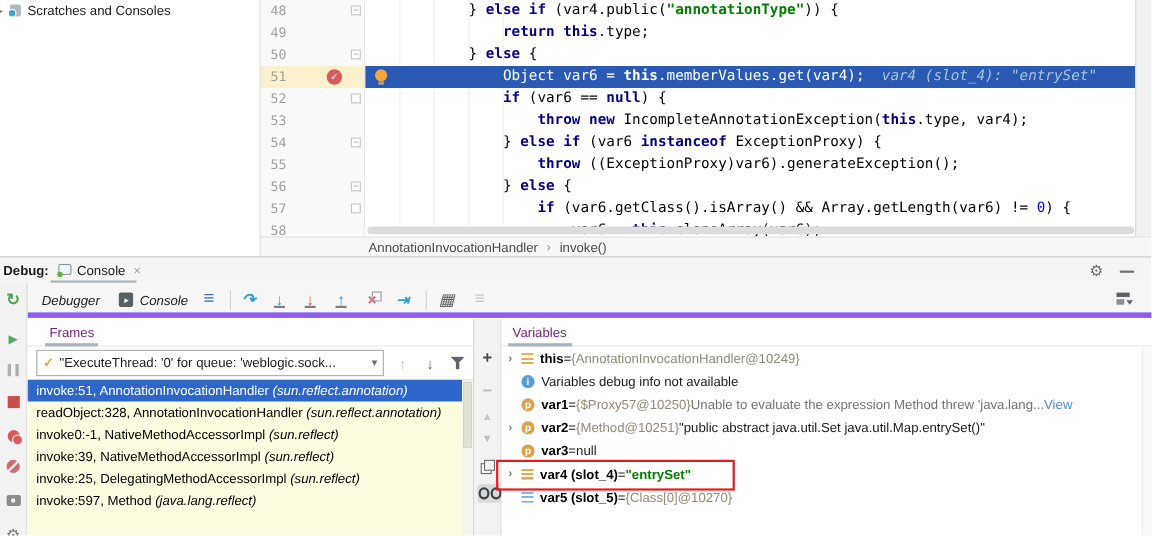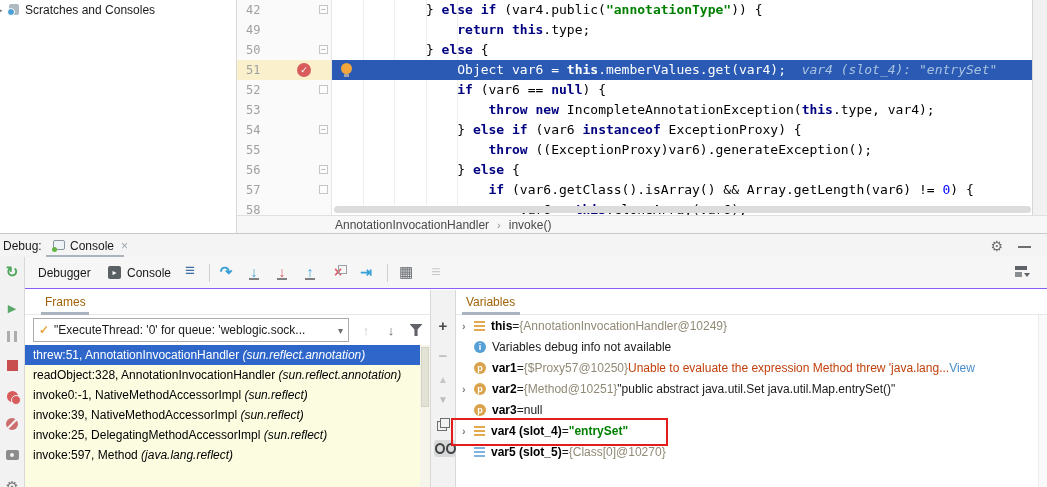--- a/index.html
+++ b/index.html
@@ -34,32 +34,32 @@
   .bulb-icon::after { content:""; position:absolute; left:3px; top:11px; width:5px; height:3px; background:#9fa4a8; }
   #h-scrollbar { position:absolute; left:334px; top:206px; width:697px; height:7px; background:#dcdcdc; border-radius:4px; }
   #editor-right-strip { position:absolute; left:1032px; top:0; width:15px; height:215px; background:#f1f1f1; border-left:1px solid #d5d5d5; }
 
   
   #breadcrumbs { position:absolute; left:237px; top:215px; width:810px; height:18px; background:#f7f7f7; border-top:1px solid #e0e0e0; display:flex; align-items:center; padding-left:98px; color:#4a4a4a; }
   .crumb-sep { color:#8c8c8c; margin:0 8px; font-size:11px; }
 
   
   #debug-header { position:absolute; left:0; top:233px; width:1047px; height:24px; background:#f4f4f4; border-top:1px solid #c9c9c9; }
-  #debug-label { position:absolute; left:3px; top:5px; }
+  #debug-label { position:absolute; left:3px; top:5px;font-weight:bold; }
   #debug-tab { position:absolute; left:52px; top:3px; height:18px; display:flex; align-items:center; }
   .run-tab-icon { position:relative; width:13px; height:12px; margin-right:5px; }
   .run-tab-icon .win { position:absolute; left:1px; top:0; width:12px; height:10px; border:1px solid #8a949c; background:#eef3f7; border-radius:2px; }
   .run-tab-icon .dot { position:absolute; left:0; bottom:0; width:5px; height:5px; border-radius:50%; background:#62b543; }
   #debug-tab .close { color:#9aa5ad; margin-left:7px; font-size:12px; }
   #debug-tab-underline { position:absolute; left:46px; top:21px; width:78px; height:3px; background:#a9b4be; }
   #header-gear { position:absolute; right:44px; top:4px; font-size:14px; color:#6f6f6f; }
   #header-min { position:absolute; right:16px; top:12px; width:13px; height:2px; background:#6f6f6f; }
 
   
-  #toolbar { position:absolute; left:25px; top:257px; width:1022px; height:32px; background:#f6f6f6; border-bottom:1px solid #8b5cf6; }
+  #toolbar { position:absolute; left:25px; top:257px; width:1022px; height:32px; background:#f6f6f6; border-bottom:5px solid #8b5cf6;font-style:italic; }
   .tb-tab { position:absolute; top:0; height:31px; display:flex; align-items:center; }
   #tab-debugger { left:13px; }
   #tab-console { left:83px; }
   .console-icon { width:13px; height:13px; background:#5a6164; border-radius:2px; color:#fff; font-size:8px; line-height:13px; text-align:center; margin-right:6px; }
   #hamburger { position:absolute; left:160px; top:4px; font-size:17px; font-weight:bold; color:#3d6fa6; }
   .tb-sep { position:absolute; top:7px; width:1px; height:18px; background:#d0d0d0; }
   #strip-step { position:absolute; left:192px; top:6px; display:flex; gap:10px; }
   #strip-extra { position:absolute; left:372px; top:6px; display:flex; gap:12px; }
   #layout-icon { position:absolute; right:18px; top:9px; width:14px; height:12px; }
   #layout-icon .a { position:absolute; left:0; top:0; width:12px; height:4px; background:#5f6368; }
@@ -100,21 +100,21 @@
 
   
   #strip-left { position:absolute; left:0; top:257px; width:25px; height:230px; background:#f2f2f2; border-right:1px solid #d8d8d8; }
   #strip-left .ticon { position:absolute; left:3px; }
   #strip-watch { position:absolute; left:430px; top:290px; width:26px; height:197px; background:#f2f2f2; border-left:1px solid #d8d8d8; border-right:1px solid #d8d8d8; }
   #strip-watch .ticon { position:absolute; left:3px; }
 
   
   #frames-pane { position:absolute; left:25px; top:290px; width:405px; height:197px; background:#fff; }
   .pane-header { position:relative; height:25px; border-bottom:1px solid #e8e8e8; }
-  .pane-tab-label { position:absolute; left:20px; top:5px; color:#a16207; }
+  .pane-tab-label { position:absolute; left:20px; top:5px; color:#701a75; }
   .pane-tab-underline { position:absolute; left:16px; top:22px; height:3px; background:#a9b4be; }
   #thread-row { position:relative; height:30px; }
   #thread-combo { position:absolute; left:8px; top:3px; width:316px; height:24px; background:#fff; border:1px solid #ababab; display:flex; align-items:center; padding:0 5px; }
   #thread-combo .check { color:#e8a33d; font-weight:bold; margin-right:5px; }
   #thread-combo .combo-text { white-space:nowrap; overflow:hidden; flex:1; }
   #thread-combo .chev { color:#6e6e6e; font-size:10px; margin-left:4px; }
   #frames-actions { position:absolute; left:332px; top:6px; display:flex; gap:7px; }
   #frames-list { position:absolute; left:0; top:55px; width:405px; height:142px; background:#fcfce1; overflow:hidden; }
   .frame-row { height:20px; line-height:20px; padding-left:8px; white-space:nowrap; overflow:hidden; color:#000; }
   .frame-row.sel { background:#2e66ca; color:#fff; }
@@ -133,21 +133,21 @@
   .icon-fields { width:11px; height:10px; background:repeating-linear-gradient(to bottom,#e3a94f 0 2px,transparent 2px 4px); }
   .icon-array { width:11px; height:10px; background:repeating-linear-gradient(to bottom,#7fb3e0 0 2px,transparent 2px 4px); }
   .icon-param, .icon-info { width:12px; height:12px; border-radius:50%; color:#fff; font-size:9px; font-weight:bold; line-height:12px; text-align:center; }
   .icon-param { background:#d9a24b; }
   .icon-info { background:#57a0d5; }
   .vname { font-weight:bold; color:#000; }
   .veq { color:#1a1a1a; }
   .vref { color:#918a76; }
   .vdark { color:#1a1a1a; }
   .vgreen { color:#008000; font-weight:bold; }
-  .verr { color:#c2410c; }
+  .verr { color:#737373; }
   .vlink { color:#4a8dc8; }
   .vmsg { color:#1a1a1a; }
   #vars-scroll { position:absolute; right:0; top:25px; width:9px; height:172px; background:#fafafa; border-left:1px solid #ededed; }
 
   
   #annotation-box { position:absolute; left:451px; top:418px; width:217px; height:28px; border:2px solid #e31b1b; z-index:9; pointer-events:none; }
 </style>
 </head>
 <body>
 
@@ -159,21 +159,21 @@
       <span class="scratches-icon">
           <span class="file"></span>
           <span class="clock"></span>
         </span>
       <span>Scratches and Consoles</span>
     </div>
   </div>
 
   <div id="gutter">
       <div class="gutter-row" style="top: 0px;">
-        <span class="ln">42</span>
+        <span class="ln">48</span>
         <span class="fold-marker">−</span>
       </div>
       <div class="gutter-row" style="top: 20px;">
         <span class="ln">49</span>
       </div>
       <div class="gutter-row" style="top: 40px;">
         <span class="ln">50</span>
         <span class="fold-marker">−</span>
       </div>
       <div class="gutter-row exec" style="top: 60px;">
@@ -301,21 +301,21 @@
         <span class="combo-text">"ExecuteThread: '0' for queue: 'weblogic.sock...</span>
         <span class="chev">▾</span>
       </div>
       <div id="frames-actions">
           <span class="ticon up-arrow-icon">↑</span>
           <span class="ticon down-arrow-icon">↓</span>
           <span class="ticon filter-icon"></span>
         </div>
     </div>
     <div id="frames-list">
-        <div class="frame-row sel"><span class="frame-text">threw:51, AnnotationInvocationHandler </span><span class="frame-pkg">(sun.reflect.annotation)</span></div>
+        <div class="frame-row sel"><span class="frame-text">invoke:51, AnnotationInvocationHandler </span><span class="frame-pkg">(sun.reflect.annotation)</span></div>
         <div class="frame-row"><span class="frame-text">readObject:328, AnnotationInvocationHandler </span><span class="frame-pkg">(sun.reflect.annotation)</span></div>
         <div class="frame-row"><span class="frame-text">invoke0:-1, NativeMethodAccessorImpl </span><span class="frame-pkg">(sun.reflect)</span></div>
         <div class="frame-row"><span class="frame-text">invoke:39, NativeMethodAccessorImpl </span><span class="frame-pkg">(sun.reflect)</span></div>
         <div class="frame-row"><span class="frame-text">invoke:25, DelegatingMethodAccessorImpl </span><span class="frame-pkg">(sun.reflect)</span></div>
         <div class="frame-row"><span class="frame-text">invoke:597, Method </span><span class="frame-pkg">(java.lang.reflect)</span></div>
       </div>
     <div id="frames-scroll">
         <span class="thumb"></span>
       </div>
   </div>

